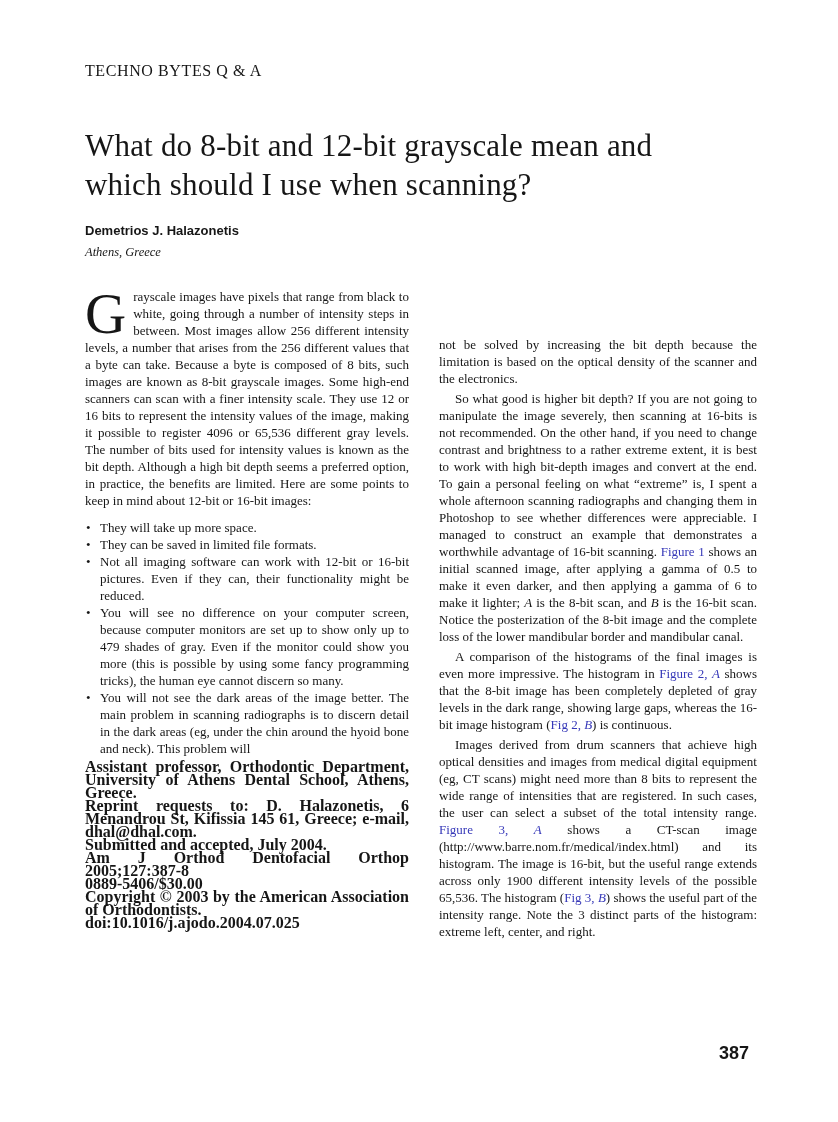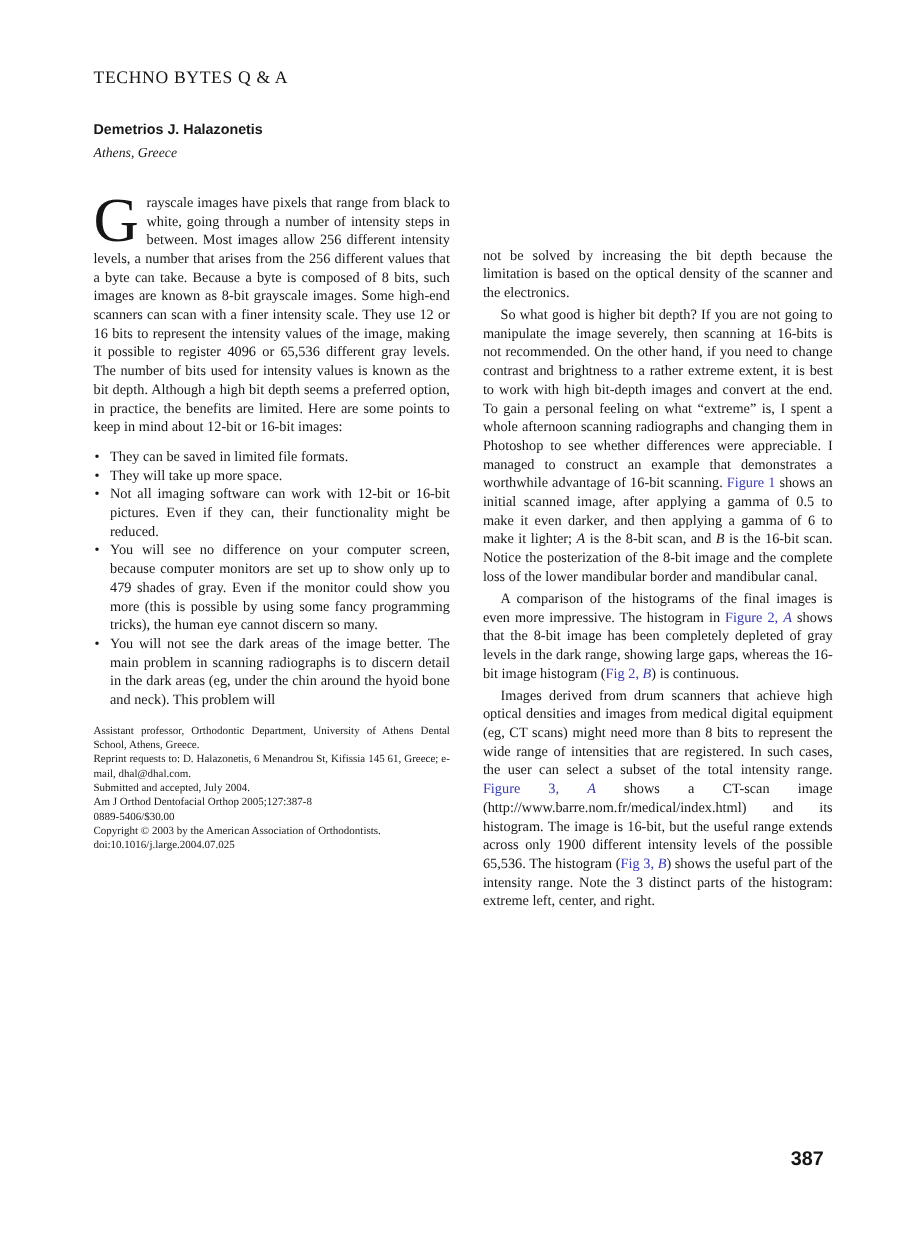--- a/index.html
+++ b/index.html
@@ -23,21 +23,21 @@
   }
   .title{
     margin-top:46px;
     font-size:31px;
     line-height:39px;
     font-weight:400;
     letter-spacing:0.2px;
   }
   .title .tline{display:block;}
   .author{
-    margin-top:30px;
+    margin-top:19px;
     font-family:"Liberation Sans", sans-serif;
     font-weight:bold;
     font-size:13px;
   }
   .affil{
     margin-top:7px;
     font-style:italic;
     font-size:12.5px;
   }
   .columns{
@@ -69,23 +69,24 @@
     position:relative;
     padding-left:15px;
   }
   .bullets li::before{
     content:"\2022";
     position:absolute;
     left:1px;
     top:0;
   }
   .footnotes{
-    margin-top:14px;
-    font-size:10px;
+    margin-top:3px;
+    font-size:16px;
     line-height:13px;
+    font-weight:bold;
   }
   .footnotes p{text-align:justify;}
   .rp{margin-top:0;}
   .rp + .rp{margin-top:3px;}
   .rp.indent{text-indent:16px;font-family:Liberation Serif, serif;}
   .link{color:var(--link);}
   .link-i{color:var(--link);font-style:italic;}
   .i{font-style:italic;}
   .pageno{
     position:absolute;
@@ -96,45 +97,49 @@
     font-size:18px;
   }
 </style>
 </head>
 <body>
 
 <div class="page">
 
   <div class="masthead">TECHNO BYTES Q &amp; A</div>
 
+  <h1 class="title">
+    <span class="tline">What do 8-bit and 12-bit grayscale mean and</span>
+    <span class="tline">which should I use when scanning?</span>
+  </h1>
 
   <div class="author">Demetrios J. Halazonetis</div>
   <div class="affil">Athens, Greece</div>
 
   <div class="columns">
 
     <div class="col left">
       <p class="body-p"><span class="dropcap">G</span><span>rayscale images have pixels that range from black to white, going through a number of intensity steps in between. Most images allow 256 different intensity levels, a number that arises from the 256 different values that a byte can take. Because a byte is composed of 8 bits, such images are known as 8-bit grayscale images. Some high-end scanners can scan with a finer intensity scale. They use 12 or 16 bits to represent the intensity values of the image, making it possible to register 4096 or 65,536 different gray levels. The number of bits used for intensity values is known as the bit depth. Although a high bit depth seems a preferred option, in practice, the benefits are limited. Here are some points to keep in mind about 12-bit or 16-bit images:</span></p>
 
       <ul class="bullets">
+        <li><span>They will take up more space.</span></li>
         <li><span>They can be saved in limited file formats.</span></li>
-        <li><span>They will take up more space.</span></li>
         <li><span>Not all imaging software can work with 12-bit or 16-bit pictures. Even if they can, their functionality might be reduced.</span></li>
         <li><span>You will see no difference on your computer screen, because computer monitors are set up to show only up to 479 shades of gray. Even if the monitor could show you more (this is possible by using some fancy programming tricks), the human eye cannot discern so many.</span></li>
         <li><span>You will not see the dark areas of the image better. The main problem in scanning radiographs is to discern detail in the dark areas (eg, under the chin around the hyoid bone and neck). This problem will</span></li>
       </ul>
 
       <div class="footnotes">
         <p>Assistant professor, Orthodontic Department, University of Athens Dental School, Athens, Greece.</p>
         <p>Reprint requests to: D. Halazonetis, 6 Menandrou St, Kifissia 145 61, Greece; e-mail, dhal@dhal.com.</p>
         <p>Submitted and accepted, July 2004.</p>
         <p>Am J Orthod Dentofacial Orthop 2005;127:387-8</p>
         <p>0889-5406/$30.00</p>
         <p>Copyright © 2003 by the American Association of Orthodontists.</p>
-        <p>doi:10.1016/j.large.2004.07.025</p>
+        <p>doi:10.1016/j.ajodo.2004.07.025</p>
       </div>
     </div>
 
     <div class="col right">
       <p class="rp"><span>not be solved by increasing the bit depth because the limitation is based on the optical density of the scanner and the electronics.</span></p>
       <p class="rp indent"><span>So what good is higher bit depth? If you are not going to manipulate the image severely, then scanning at 16-bits is not recommended. On the other hand, if you need to change contrast and brightness to a rather extreme extent, it is best to work with high bit-depth images and convert at the end. To gain a personal feeling on what “extreme” is, I spent a whole afternoon scanning radiographs and changing them in Photoshop to see whether differences were appreciable. I managed to construct an example that demonstrates a worthwhile advantage of 16-bit scanning. </span><span class="link">Figure 1</span><span> shows an initial scanned image, after applying a gamma of 0.5 to make it even darker, and then applying a gamma of 6 to make it lighter; </span><span class="i">A</span><span> is the 8-bit scan, and </span><span class="i">B</span><span> is the 16-bit scan. Notice the posterization of the 8-bit image and the complete loss of the lower mandibular border and mandibular canal.</span></p>
       <p class="rp indent"><span>A comparison of the histograms of the final images is even more impressive. The histogram in </span><span class="link">Figure 2, </span><span class="link-i">A</span><span> shows that the 8-bit image has been completely depleted of gray levels in the dark range, showing large gaps, whereas the 16-bit image histogram (</span><span class="link">Fig 2, </span><span class="link-i">B</span><span>) is continuous.</span></p>
       <p class="rp indent"><span>Images derived from drum scanners that achieve high optical densities and images from medical digital equipment (eg, CT scans) might need more than 8 bits to represent the wide range of intensities that are registered. In such cases, the user can select a subset of the total intensity range. </span><span class="link">Figure 3, </span><span class="link-i">A</span><span> shows a CT-scan image (http://www.barre.nom.fr/medical/index.html) and its histogram. The image is 16-bit, but the useful range extends across only 1900 different intensity levels of the possible 65,536. The histogram (</span><span class="link">Fig 3, </span><span class="link-i">B</span><span>) shows the useful part of the intensity range. Note the 3 distinct parts of the histogram: extreme left, center, and right.</span></p>
     </div>
 

